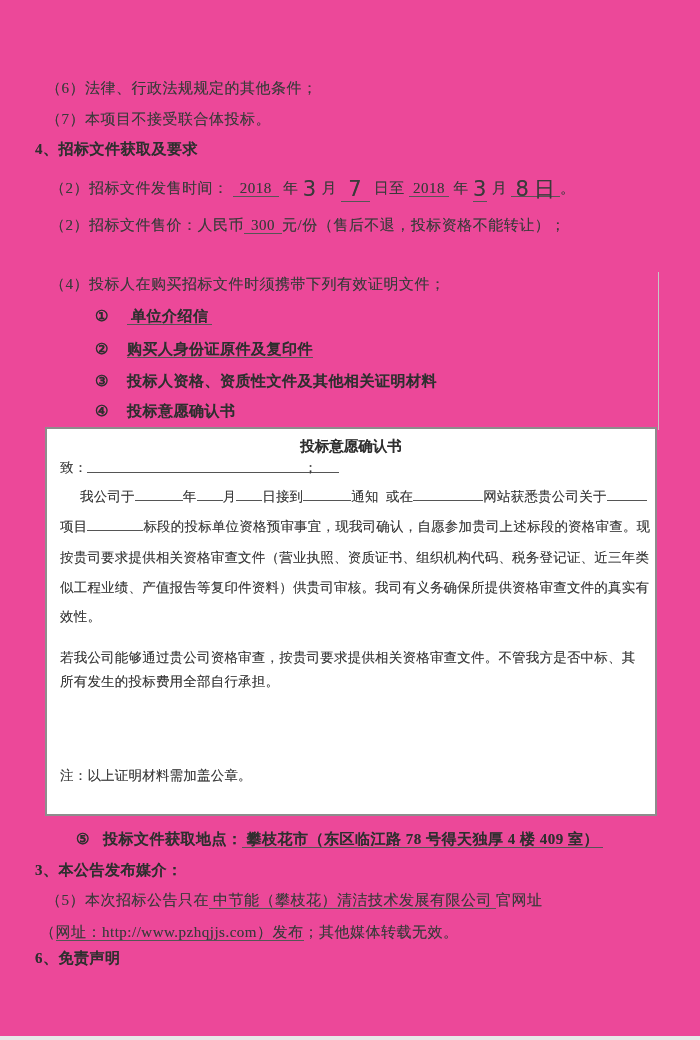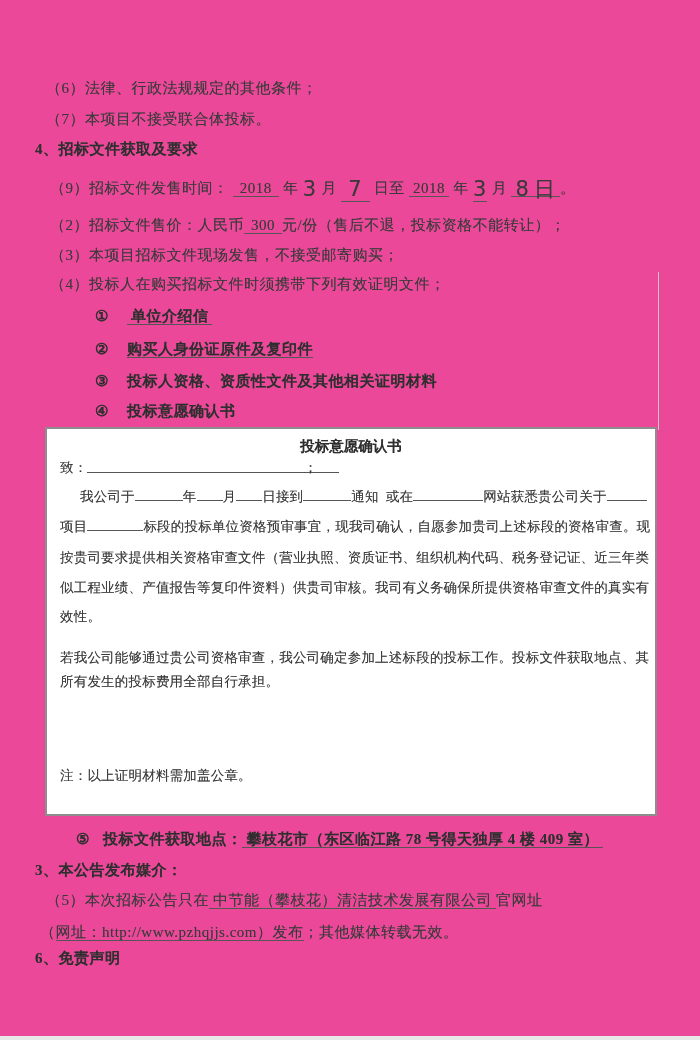--- a/index.html
+++ b/index.html
@@ -74,39 +74,38 @@
 <div class="page">
 
   <div class="scan-line"></div>
 
   <div class="line" style="top:78px;left:46px">（6）法律、行政法规规定的其他条件；</div>
   <div class="line" style="top:109px;left:46px">（7）本项目不接受联合体投标。</div>
 
   <div class="line bold" style="top:139px;left:35px">4、招标文件获取及要求</div>
 
   <div class="line" style="top:178px;left:50px">
-    <span>（9）招标文件发售时间：</span>
+    <span>（2）招标文件发售时间：</span>
     <span class="u pad">2018</span>
     <span>年</span>
     <span class="big">3</span>
     <span>月</span>
     <span class="big u pad">7</span>
     <span>日至</span>
     <span class="u pad-sm">2018</span>
     <span>年</span>
     <span class="big u">3</span>
     <span>月</span>
     <span class="u pad-sm"><span class="big">8</span> <span class="big">日</span></span><span>。</span>
   </div>
 
   <div class="line" style="top:215px;left:50px">
     <span>（2）招标文件售价：人民币</span><span class="u pad">300</span><span>元/份（售后不退，投标资格不能转让）；</span>
   </div>
 
-  <div class="line" style="top:245px;left:50px">（3）本项目招标文件现场发售，不接受邮寄购买；</div>
   <div class="line" style="top:274px;left:50px">（4）投标人在购买招标文件时须携带下列有效证明文件；</div>
 
   <div class="line bold" style="top:306px;left:95px">
     <span class="cnum">①</span><span class="u pad-sm">单位介绍信</span>
   </div>
   <div class="line bold" style="top:339px;left:95px">
     <span class="cnum">②</span><span class="u">购买人身份证原件及复印件</span>
   </div>
   <div class="line bold" style="top:371px;left:95px">
     <span class="cnum">③</span><span>投标人资格、资质性文件及其他相关证明材料</span>
@@ -127,21 +126,21 @@
     </div>
 
     <div class="bline" style="top:87px">
       <span>项目</span><span class="blank" style="width:56px"></span><span>标段的投标单位资格预审事宜，现我司确认，自愿参加贵司上述标段的资格审查。现</span>
     </div>
 
     <div class="bline" style="top:119px">按贵司要求提供相关资格审查文件（营业执照、资质证书、组织机构代码、税务登记证、近三年类</div>
     <div class="bline" style="top:178px">效性。</div>
     <div class="bline" style="top:149px">似工程业绩、产值报告等复印件资料）供贵司审核。我司有义务确保所提供资格审查文件的真实有</div>
 
-    <div class="bline" style="top:219px">若我公司能够通过贵公司资格审查，我公司确定参加上述标段的投标工作。投标文件获取地点、其</div>
+    <div class="bline" style="top:219px">若我公司能够通过贵公司资格审查，按贵司要求提供相关资格审查文件。不管我方是否中标、其</div>
     <div class="bline" style="top:243px">所有发生的投标费用全部自行承担。</div>
 
 
 
     <div class="bline" style="top:337px">注：以上证明材料需加盖公章。</div>
   </div>
 
   <div class="line bold" style="top:829px;left:76px">
     <span class="cnum5">⑤</span><span>投标文件获取地点：</span><span class="u pad-sm">攀枝花市（东区临江路 78 号得天独厚 4 楼 409 室）</span>
   </div>

